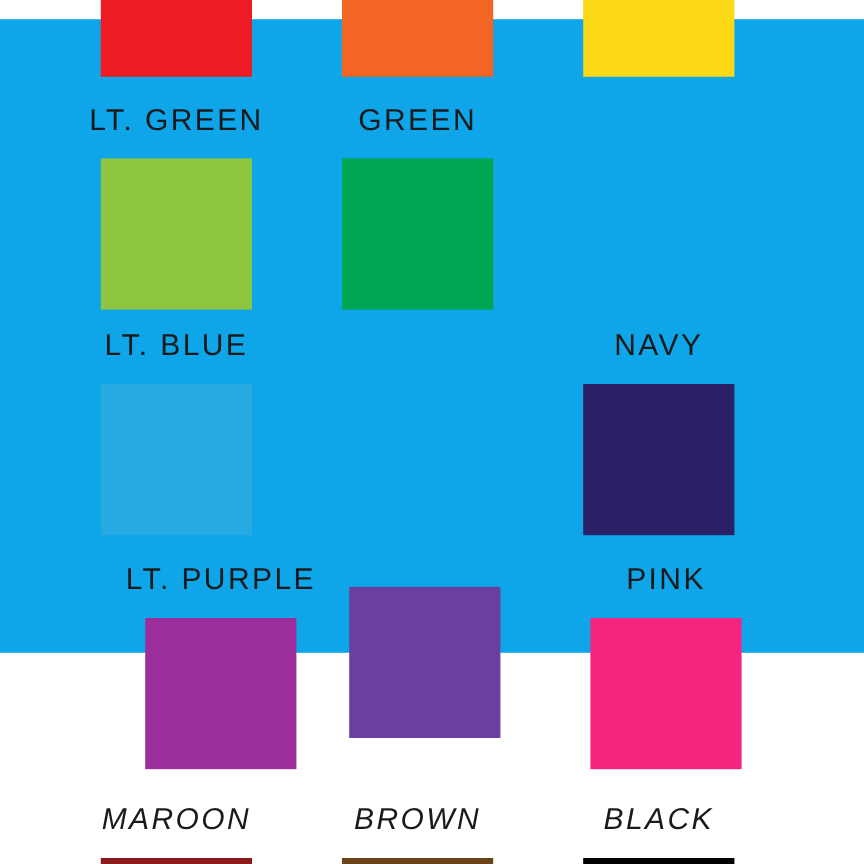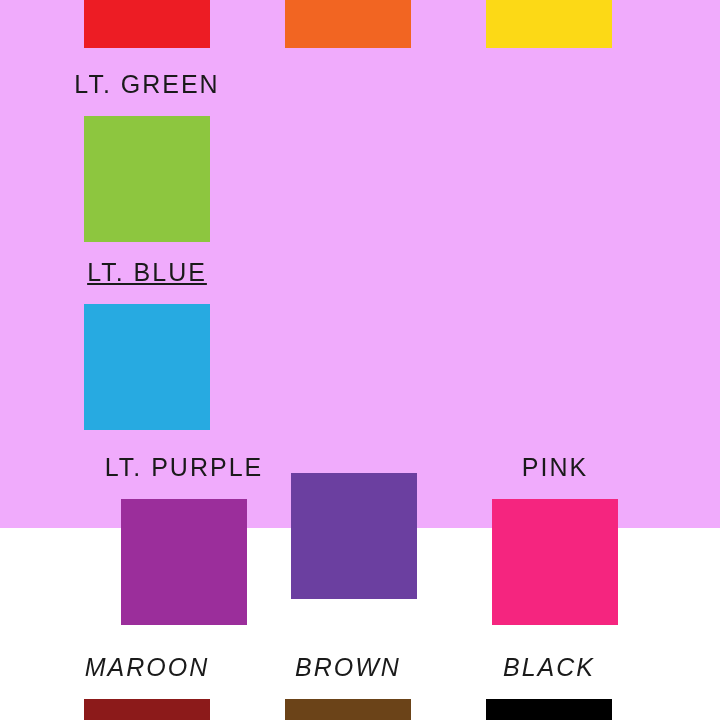--- a/index.html
+++ b/index.html
@@ -11,24 +11,24 @@
     width: 720px;
     height: 720px;
     background: #ffffff;
     font-family: "Liberation Sans", sans-serif;
     overflow: hidden;
     position: relative;
   }
   #sheet {
     position: absolute;
     left: 0;
-    top: 0;
+    top: 16px;
     width: 720px;
     height: 528px;
-    background: #f0abfc;
+    background: #0ea5e9;
   }
   
   .swatch-row {
     position: absolute;
     left: 0;
     width: 720px;
   }
   .cell {
     position: absolute;
     top: 0;
@@ -85,26 +85,34 @@
 
       <div class="swatch-chip" style="background-color: rgb(252, 217, 22);"></div>
     </div>
   </div>
 
   <div class="swatch-row" style="top:72px; height:170px;">
     <div class="cell col-0">
       <div class="swatch-label wide" style="color: rgb(26, 26, 26);">LT. GREEN</div>
       <div class="swatch-chip" style="margin-top: 18px; background-color: rgb(141, 198, 63);"></div>
     </div>
+    <div class="cell col-1">
+      <div class="swatch-label" style="color: rgb(26, 26, 26);">GREEN</div>
+      <div class="swatch-chip" style="margin-top: 18px; background-color: rgb(0, 166, 81);"></div>
+    </div>
   </div>
 
   <div class="swatch-row" style="top:260px; height:170px;">
     <div class="cell col-0">
-      <div class="swatch-label wide" style="color: rgb(26, 26, 26); text-decoration: underline;">LT. BLUE</div>
+      <div class="swatch-label wide" style="color: rgb(26, 26, 26);">LT. BLUE</div>
       <div class="swatch-chip" style="margin-top: 18px; background-color: rgb(39, 170, 225);"></div>
+    </div>
+    <div class="cell col-2">
+      <div class="swatch-label" style="color: rgb(26, 26, 26);">NAVY</div>
+      <div class="swatch-chip" style="margin-top: 18px; background-color: rgb(43, 33, 104);"></div>
     </div>
   </div>
 
   <div class="swatch-row row-purple" style="top:455px; height:170px;">
     <div class="cell col-0">
       <div class="swatch-label wide" style="color: rgb(26, 26, 26);">LT. PURPLE</div>
       <div class="swatch-chip" style="margin-top: 18px; background-color: rgb(155, 46, 155);"></div>
     </div>
     <div class="cell col-1">
       <div class="swatch-chip" style="margin-top: 18px; background-color: rgb(107, 63, 160);"></div>

